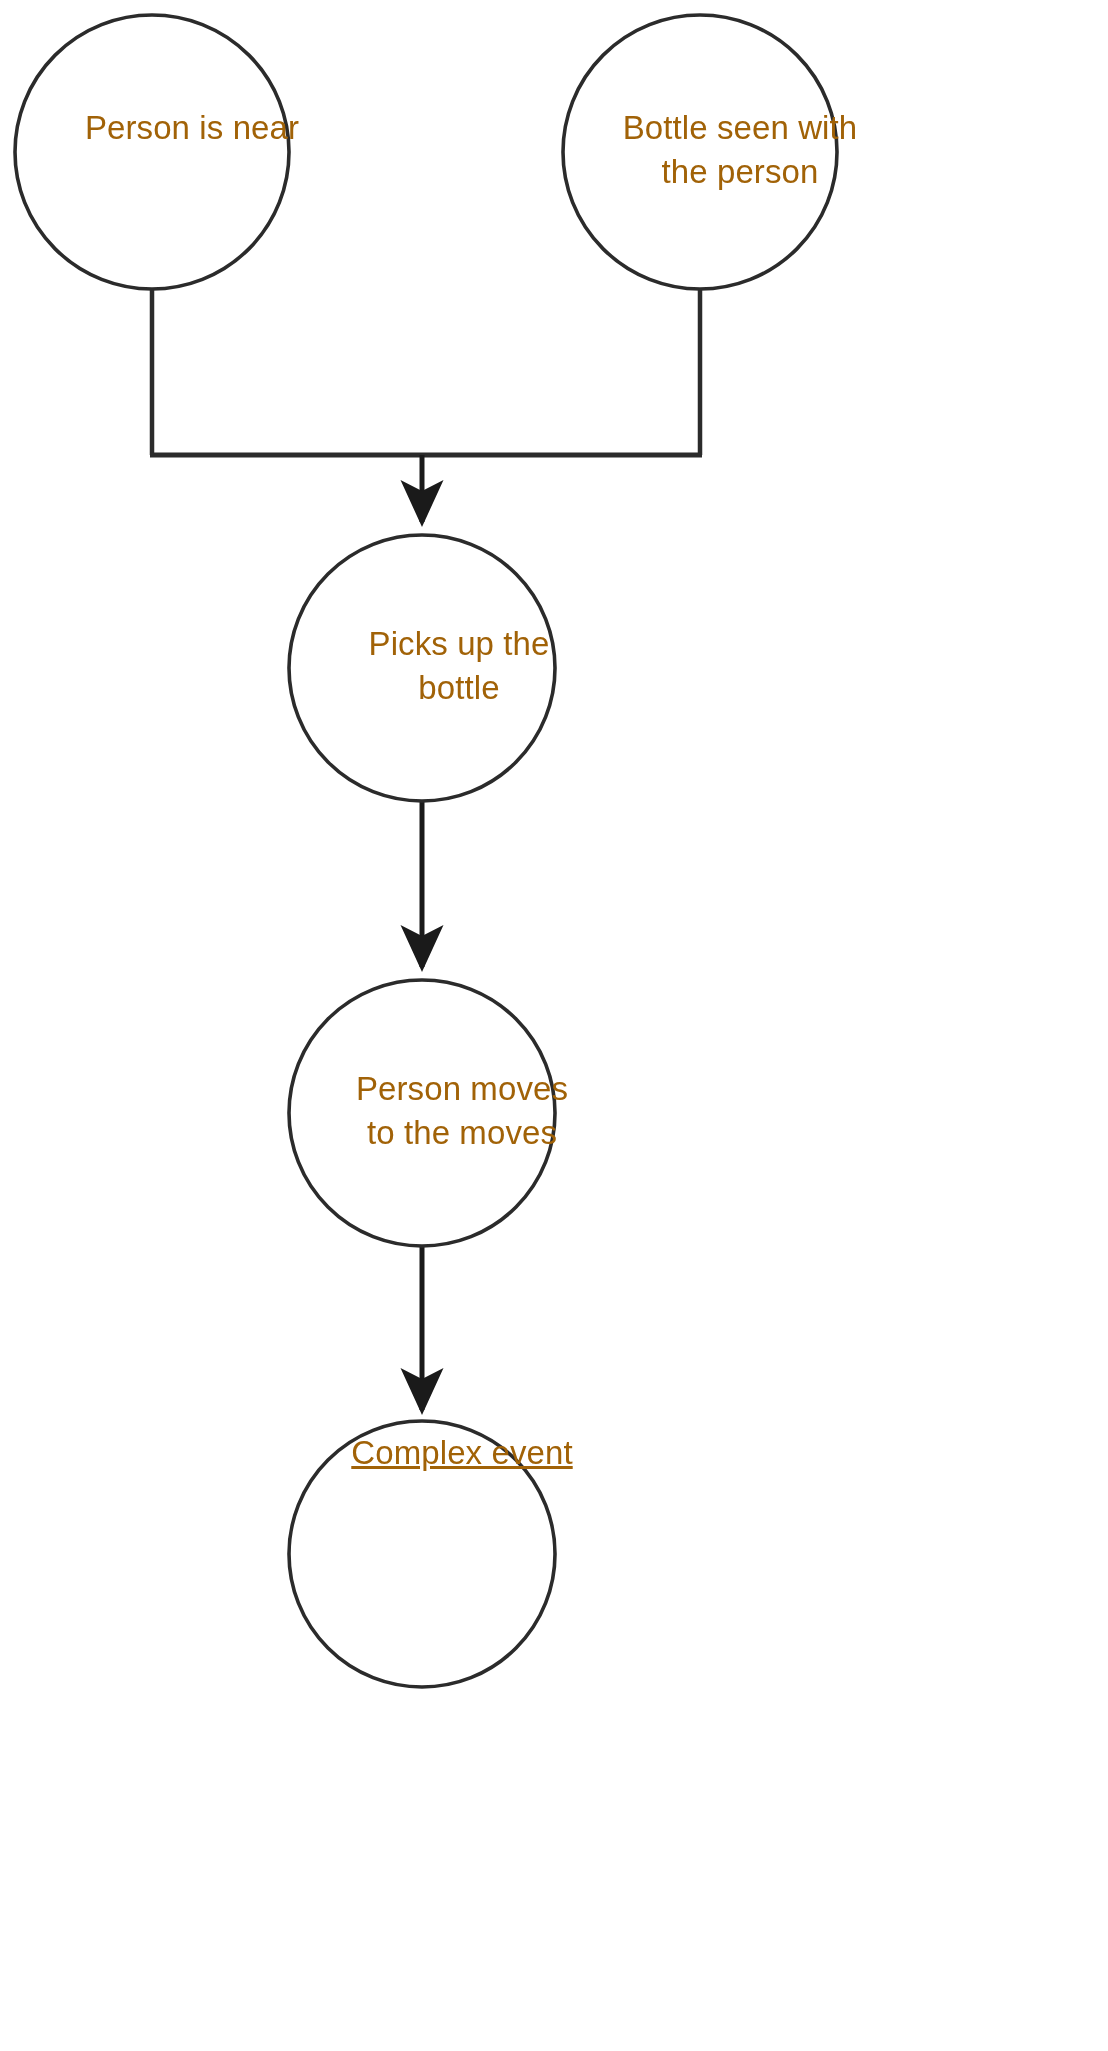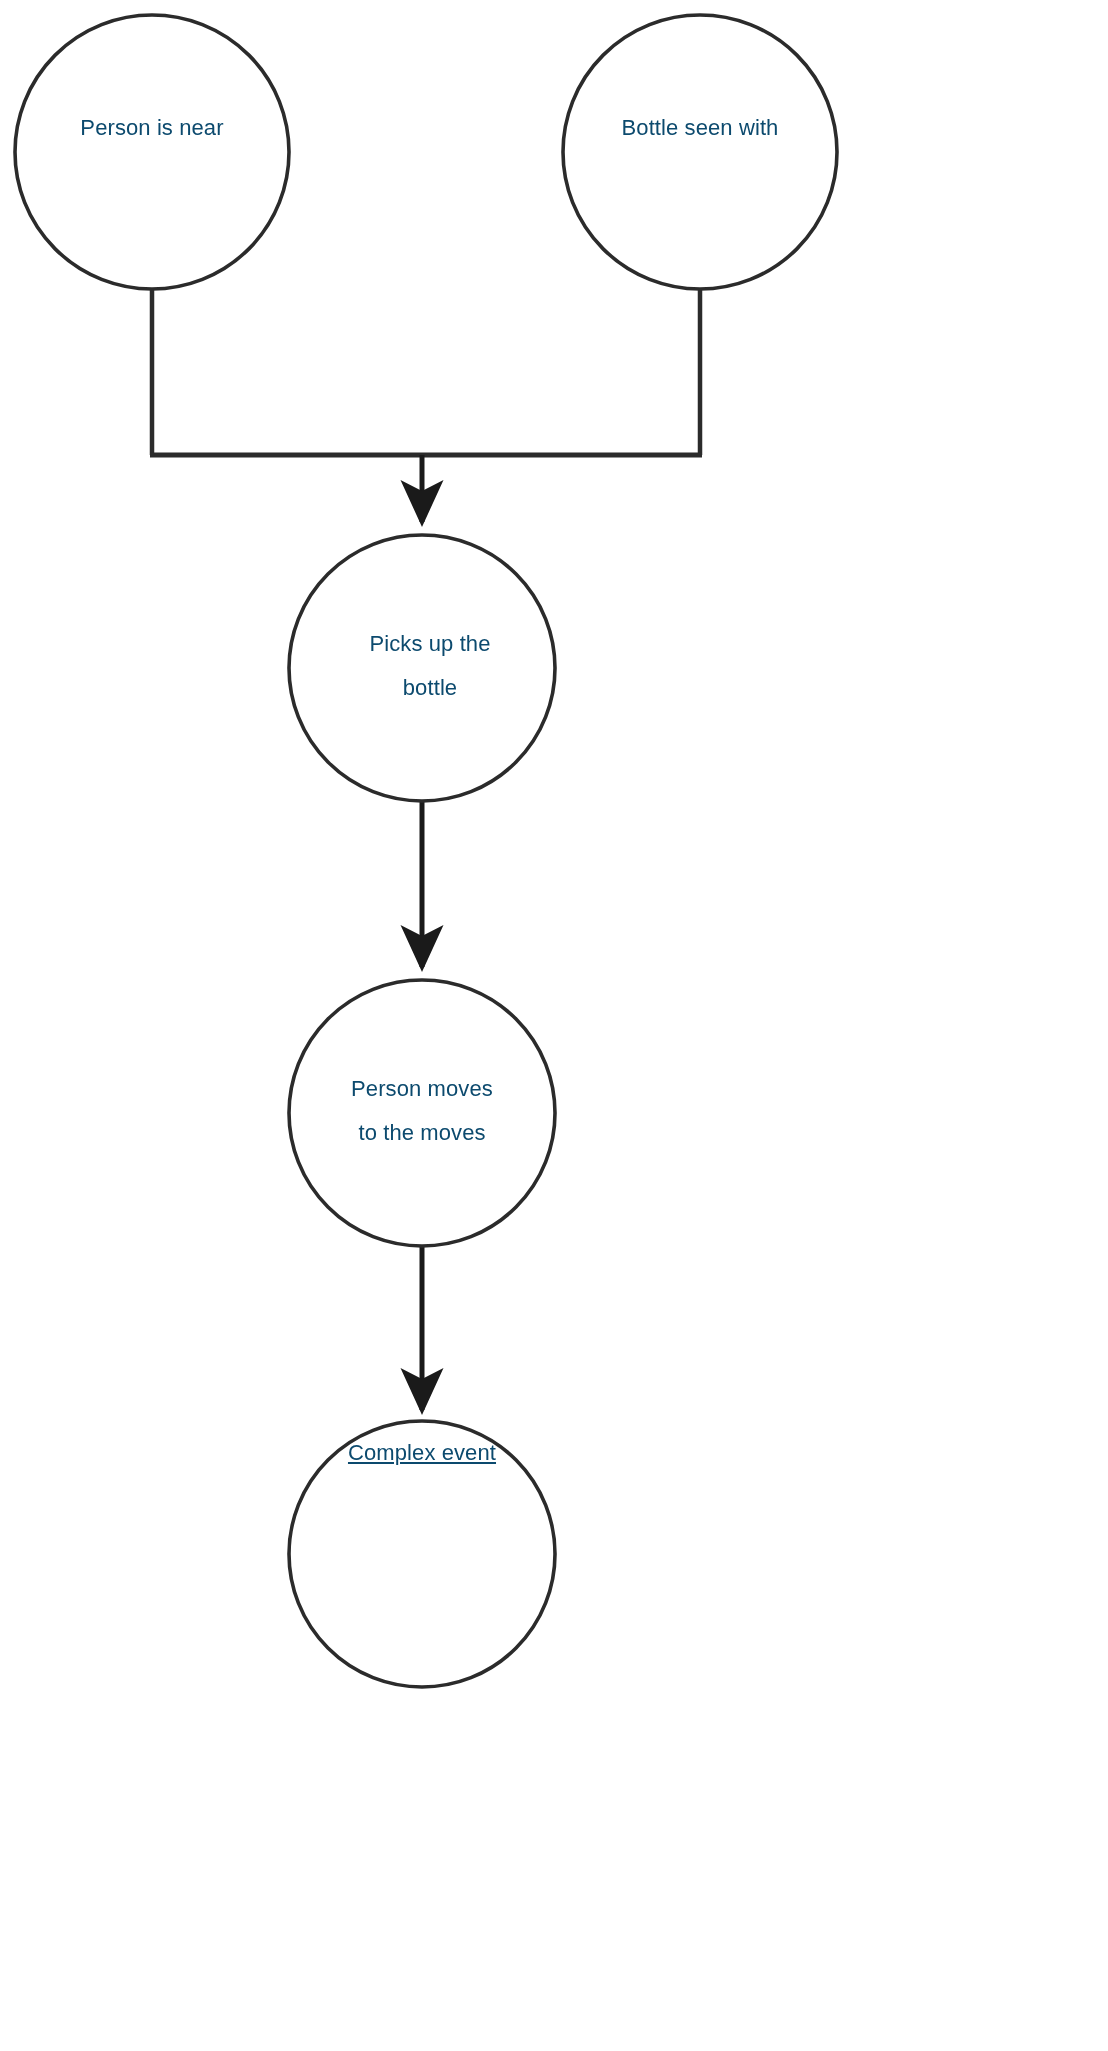--- a/index.html
+++ b/index.html
@@ -21,27 +21,28 @@
   #flow-svg {
     position: absolute;
     left: 0;
     top: 0;
     width: 1108px;
     height: 2051px;
   }
   .node-label {
     position: absolute;
     text-align: center;
-    color: #0c4a6e;
+    color: #a16207;
     font-family: "Liberation Sans", sans-serif;
-    font-size: 22px;
+    font-size: 33px;
     line-height: 44px;
     letter-spacing: 0.1px;
     white-space: nowrap;
     pointer-events: none;
+    margin-left: 40px;
   }
   .node-label span {
     display: block;
   }
 </style>
 </head>
 <body>
 
 <div id="canvas">
 
@@ -75,23 +76,24 @@
 
     <circle cx="422" cy="1554" r="133" fill="none" stroke="#2b2b2b" stroke-width="3.6"></circle>
   </svg>
 
   <div class="node-label" style="left:0px; top:106px; width:304px;">
     <span>Person is near</span>
   </div>
 
   <div class="node-label" style="left:548px; top:106px; width:304px;">
     <span>Bottle seen with</span>
+    <span>the person</span>
   </div>
 
-  <div class="node-label" style="left:280px; top:622px; width:300px;">
+  <div class="node-label" style="left:269px; top:622px; width:300px;">
     <span>Picks up the</span>
     <span>bottle</span>
   </div>
 
   <div class="node-label" style="left:272px; top:1067px; width:300px;">
     <span>Person moves</span>
     <span>to the moves</span>
   </div>
 
   <div class="node-label" style="left:272px; top:1431px; width:300px;text-decoration:underline;">

